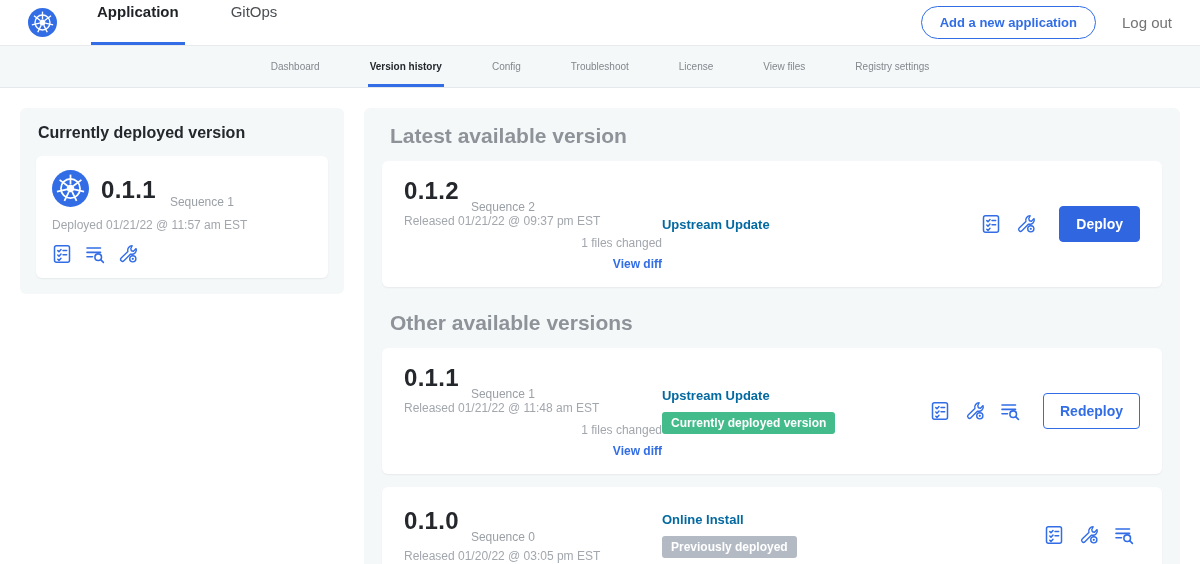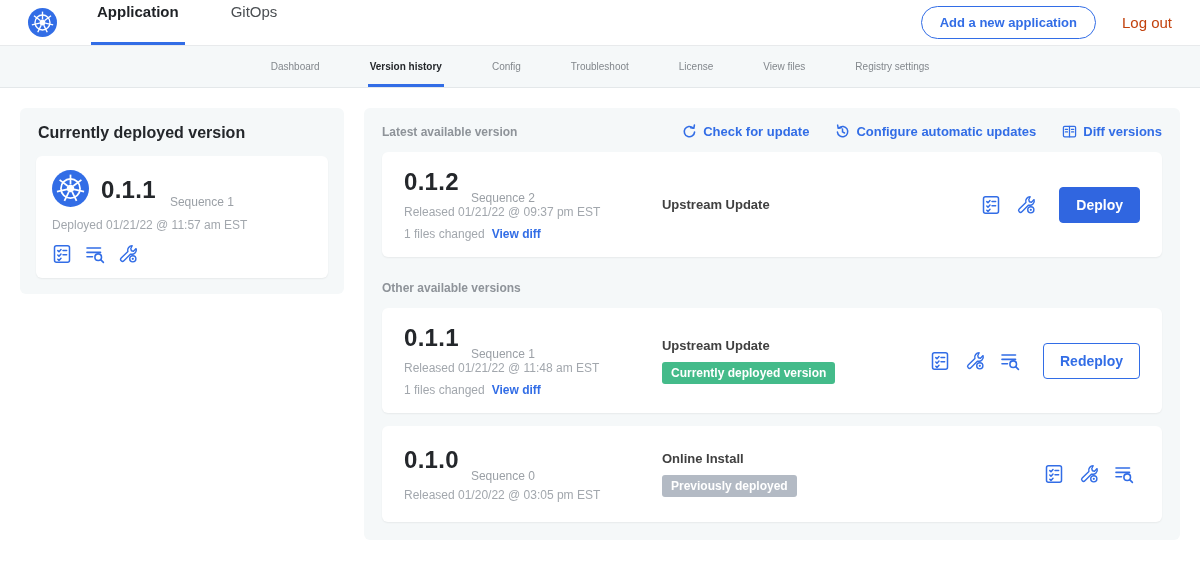--- a/index.html
+++ b/index.html
@@ -16,21 +16,21 @@
   .topbar{ height:46px; display:flex; align-items:stretch; padding:0 28px;
     border-bottom:1px solid #e8eaec; background:#fff; }
   .topbar .logo-wrap{ display:flex; align-items:center; margin-right:34px; }
   .top-tab{ display:flex; align-items:flex-start; padding:0 6px; margin-right:40px;
     font-size:15px; color:#4a4e52; cursor:pointer; border-bottom:3px solid transparent; border-top:3px solid transparent; }
   .top-tab.active{ color:#1f2226; font-weight:700; border-bottom-color:var(--primary-blue); }
   .topbar .spacer{ flex:1; }
   .add-app-btn{ align-self:center; border:1px solid var(--primary-blue); color:var(--primary-blue);
     background:#fff; font-weight:700; font-size:13px; padding:8px 18px; border-radius:18px; cursor:pointer;
     font-family:"Liberation Sans", sans-serif; }
-  .logout{ align-self:center; margin-left:26px; font-size:15px; color:#c2410c; cursor:pointer; }
+  .logout{ align-self:center; margin-left:26px; font-size:15px; color:#737373; cursor:pointer; }
 
   
   .subnav{ height:42px; background:#f5f8f9; border-bottom:1px solid #e4e8ea;
     display:flex; justify-content:center; align-items:stretch; gap:46px; }
   .subnav-item{ display:flex; align-items:center; font-size:10px; color:#82878c; cursor:pointer;
     border-bottom:3px solid transparent; border-top:3px solid transparent; padding:0 2px; }
   .subnav-item.active{ color:#24272b; font-weight:700; border-bottom-color:var(--primary-blue); }
 
   
   .main{ display:flex; gap:20px; padding:20px; align-items:flex-start; }
@@ -45,35 +45,35 @@
   .ver-num{ font-size:24px; font-weight:700; color:#24272b; letter-spacing:.3px; }
   .ver-seq{ font-size:12px; color:#9ba0a6; margin-left:2px; position:relative; top:12px; }
   .muted{ font-size:12px; color:#a2a7ad; }
   .deployed-date{ margin-top:8px; }
   .icon-row{ display:flex; gap:13px; margin-top:12px; align-items:center; }
   .act-icon{ width:20px; height:20px; display:inline-flex; cursor:pointer; }
   .act-icon svg{ width:100%; height:100%; }
 
   .available-panel{ flex:1; padding:16px 18px 18px; }
   .avail-header{ display:flex; align-items:center; }
-  .section-title{ font-size:12px; font-weight:700; color:#8e9399; }
+  .section-title{ font-size:21px; font-weight:700; color:#8e9399;margin-left:8px; }
   .header-links{ margin-left:auto; display:flex; gap:26px; align-items:center; }
   .hlink{ display:flex; gap:6px; align-items:center; color:var(--primary-blue);
     font-size:13px; font-weight:700; cursor:pointer; text-decoration:none; }
   .hlink svg{ width:15px; height:15px; }
 
   .version-card{ background:#fff; border-radius:6px; margin-top:13px; padding:16px 22px;
     box-shadow:0 1px 2px rgba(0,0,0,.06); display:flex; align-items:center; }
   .v-left{ width:258px; }
   .v-top{ display:flex; align-items:baseline; gap:10px; }
   .v-released{ margin-top:9px; }
-  .v-files{ margin-top:8px; display:flex; gap:7px; align-items:flex-end; }
+  .v-files{ margin-top:8px; display:flex; gap:7px; align-items:flex-end;flex-direction:column; }
   .view-diff{ color:var(--primary-blue); font-weight:700; font-size:12px; cursor:pointer; text-decoration:none; }
   .v-mid{ width:268px; display:flex; flex-direction:column; justify-content:center; gap:9px; }
-  .v-source{ font-size:13px; font-weight:700; color:#404040; }
+  .v-source{ font-size:13px; font-weight:700; color:#0369a1; }
   .badge{ display:inline-block; align-self:flex-start; font-size:12px; font-weight:700; color:#fff;
     padding:4px 9px; border-radius:3px; }
   .badge.green{ background:var(--badge-green); }
   .badge.gray{ background:var(--badge-gray); }
   .v-right{ margin-left:auto; display:flex; align-items:center; gap:15px; }
   .btn{ font-family:"Liberation Sans", sans-serif; font-size:14px; font-weight:700; border-radius:4px;
     padding:9px 16px; cursor:pointer; margin-left:8px; }
   .btn.primary{ background:#3066e0; border:1px solid #3066e0; color:#fff; }
   .btn.secondary{ background:#fff; border:1px solid var(--primary-blue); color:var(--primary-blue); }
 
@@ -212,40 +212,20 @@
               <use href="#ic-config"></use>
             </svg>
           </span>
       </div>
     </div>
   </section>
 
   <section class="panel available-panel">
     <div class="avail-header">
       <span class="section-title">Latest available version</span>
-      <div class="header-links">
-        <a class="hlink">
-          <svg viewBox="0 0 16 16">
-              <use href="#ic-refresh"></use>
-            </svg>
-          <span>Check for update</span>
-        </a>
-        <a class="hlink">
-          <svg viewBox="0 0 16 16">
-              <use href="#ic-clock"></use>
-            </svg>
-          <span>Configure automatic updates</span>
-        </a>
-        <a class="hlink">
-          <svg viewBox="0 0 18 18">
-              <use href="#ic-diff"></use>
-            </svg>
-          <span>Diff versions</span>
-        </a>
-      </div>
     </div>
 
     <div class="version-card">
       <div class="v-left">
         <div class="v-top">
           <span class="ver-num">0.1.2</span>
           <span class="ver-seq">Sequence 2</span>
         </div>
         <div class="muted v-released">Released 01/21/22 @ 09:37 pm EST</div>
         <div class="v-files">

